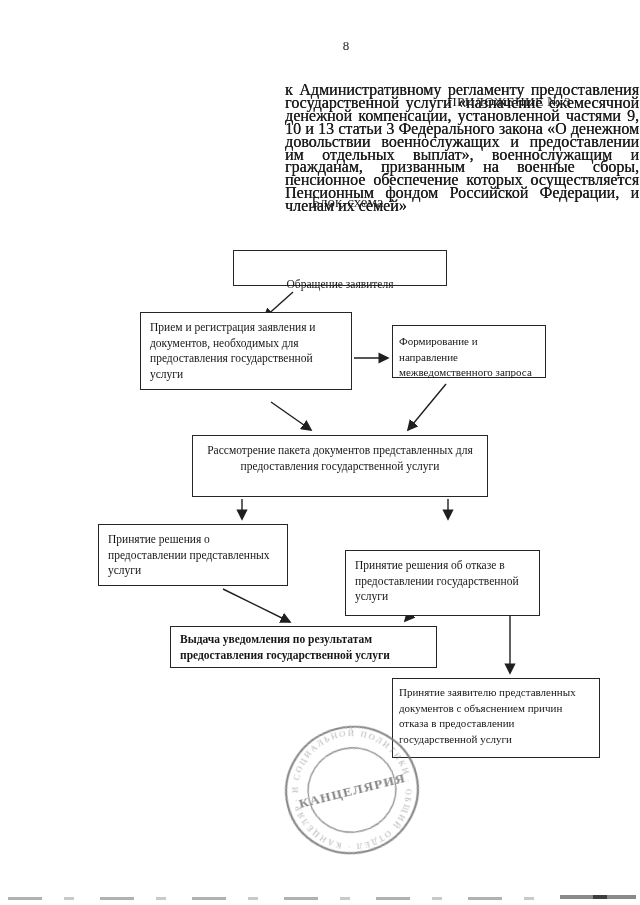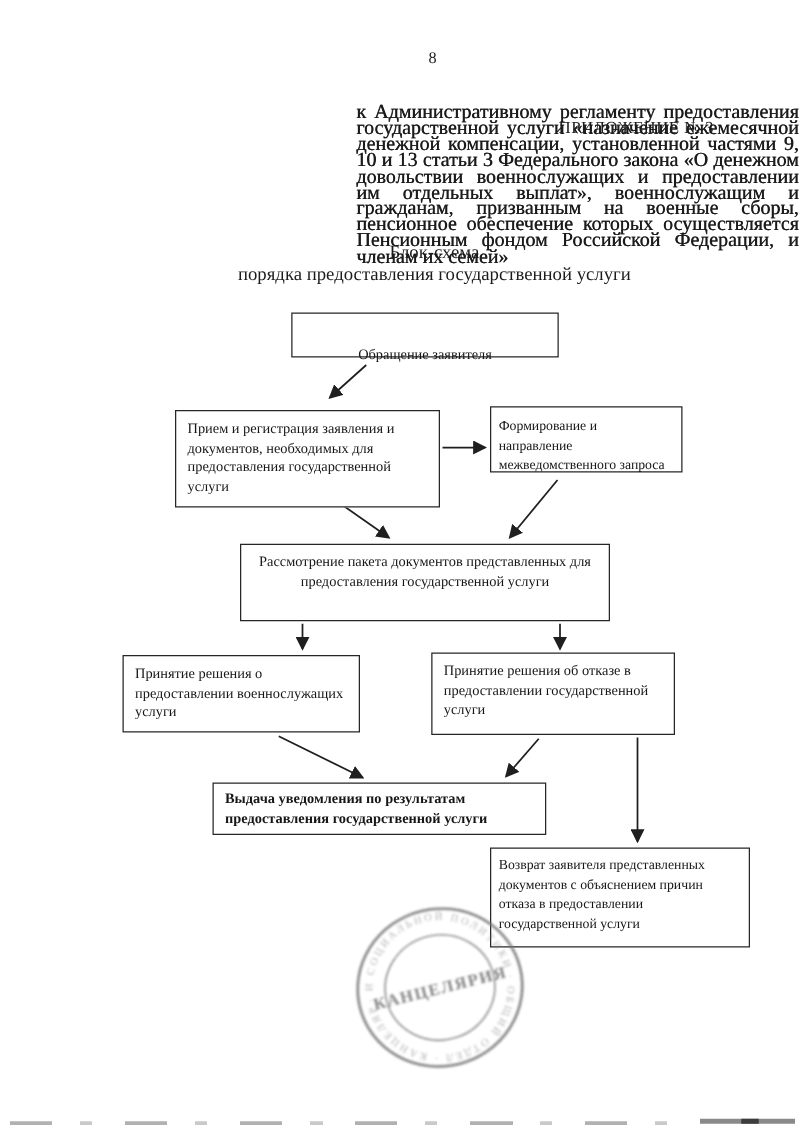--- a/index.html
+++ b/index.html
@@ -15,25 +15,25 @@
     text-align:justify;text-shadow:.3px 0 0 currentColor;
   }
   #flow-title{left:55px;top:193px;width:585px;text-align:center;font-size:15px;line-height:18px;}
   .fbox{
     position:absolute;box-sizing:border-box;background:#fff;
     border:1.5px solid #262626;font-size:11.5px;line-height:15.5px;
     padding:7px 9px;color:#161616;
   }
   .fbox.center{text-align:center;}
   #box-b1{left:233px;top:250px;width:214px;height:36px;padding-top:26px;}
-  #box-b2{left:140px;top:328px;width:212px;height:78px;}
+  #box-b2{left:140px;top:312px;width:212px;height:78px;}
   #box-b3{left:392px;top:325px;width:154px;height:53px;font-size:11px;padding:8px 6px;}
   #box-b4{left:192px;top:435px;width:296px;height:62px;}
   #box-b5{left:98px;top:524px;width:190px;height:62px;}
-  #box-b6{left:345px;top:522px;width:195px;height:66px;}
+  #box-b6{left:345px;top:550px;width:195px;height:66px;}
   #box-b7{left:170px;top:626px;width:267px;height:42px;padding-top:5px;font-weight:bold;}
   #box-b8{left:392px;top:678px;width:208px;height:80px;font-size:11px;padding:6px 6px;}
   #arrows{left:0;top:0;width:640px;height:905px;pointer-events:none;}
   #stamp{left:267px;top:715px;width:170px;height:150px;pointer-events:none;}
   #scanline{
     left:8px;top:897px;width:548px;height:3px;opacity:.75;
     background:repeating-linear-gradient(90deg,
       rgba(125,125,125,.8) 0 34px, rgba(255,255,255,0) 34px 56px,
       rgba(145,145,145,.65) 56px 66px, rgba(255,255,255,0) 66px 92px);
   }
@@ -44,21 +44,20 @@
 </style>
 </head>
 <body>
 
 <div class="pos" id="page-number">8</div>
 <div class="pos" id="appendix-title">ПРИЛОЖЕНИЕ № 3</div>
 <div class="pos" id="appendix-desc">к Административному регламенту предоставления государственной услуги «назначение ежемесячной денежной компенсации, установленной частями 9, 10 и 13 статьи 3 Федерального закона «О денежном довольствии военнослужащих и предоставлении им отдельных выплат», военнослужащим и гражданам, призванным на военные сборы, пенсионное обеспечение которых осуществляется Пенсионным фондом Российской Федерации, и членам их семей»</div>
 
 <div class="pos" id="flow-title">
   <div>Блок-схема</div>
-  <div>порядка предоставления государственной услуги</div>
 </div>
 
 <svg class="pos" id="arrows" viewBox="0 0 640 905" xmlns="http://www.w3.org/2000/svg">
   <defs>
     <marker id="arr" viewBox="0 0 10 10" refX="8.5" refY="5" markerWidth="8" markerHeight="8" orient="auto-start-reverse">
       <path d="M0,0 L10,5 L0,10 z" fill="#1f1f1f"></path>
     </marker>
   </defs>
   <g stroke="#1f1f1f" stroke-width="1.4" fill="none">
     <line x1="293" y1="292" x2="264" y2="318" marker-end="url(#arr)"></line>
@@ -70,24 +69,24 @@
     <line x1="223" y1="589" x2="290" y2="622" marker-end="url(#arr)"></line>
     <line x1="431" y1="591" x2="405" y2="621" marker-end="url(#arr)"></line>
     <line x1="510" y1="590" x2="510" y2="673" marker-end="url(#arr)"></line>
   </g>
 </svg>
 
 <div class="fbox center" id="box-b1">Обращение заявителя</div>
 <div class="fbox" id="box-b2">Прием и регистрация заявления и документов, необходимых для предоставления государственной услуги</div>
 <div class="fbox" id="box-b3">Формирование и направление межведомственного запроса</div>
 <div class="fbox center" id="box-b4">Рассмотрение пакета документов представленных для предоставления государственной услуги</div>
-<div class="fbox" id="box-b5">Принятие решения о предоставлении военнослужащих услуги</div>
+<div class="fbox" id="box-b5">Принятие решения о предоставлении представленных услуги</div>
 <div class="fbox" id="box-b6">Принятие решения об отказе в предоставлении государственной услуги</div>
 <div class="fbox" id="box-b7">Выдача уведомления по результатам предоставления государственной услуги</div>
-<div class="fbox" id="box-b8">Возврат заявителя представленных документов с объяснением причин отказа в предоставлении государственной услуги</div>
+<div class="fbox" id="box-b8">Принятие заявителю представленных документов с объяснением причин отказа в предоставлении государственной услуги</div>
 
 <svg class="pos" id="stamp" viewBox="0 0 170 150" xmlns="http://www.w3.org/2000/svg">
   <defs>
     <filter id="stampblur" x="-20%" y="-20%" width="140%" height="140%">
       <feGaussianBlur stdDeviation="0.75"></feGaussianBlur>
     </filter>
     <path id="ringPath" d="M 31,75 a 54,54 0 1,1 108,0 a 54,54 0 1,1 -108,0" fill="none"></path>
   </defs>
   <g transform="rotate(-14 85 75)" filter="url(#stampblur)" opacity="0.85">
     <ellipse cx="85" cy="75" rx="66" ry="63" fill="none" stroke="#757575" stroke-width="2.2"></ellipse>

